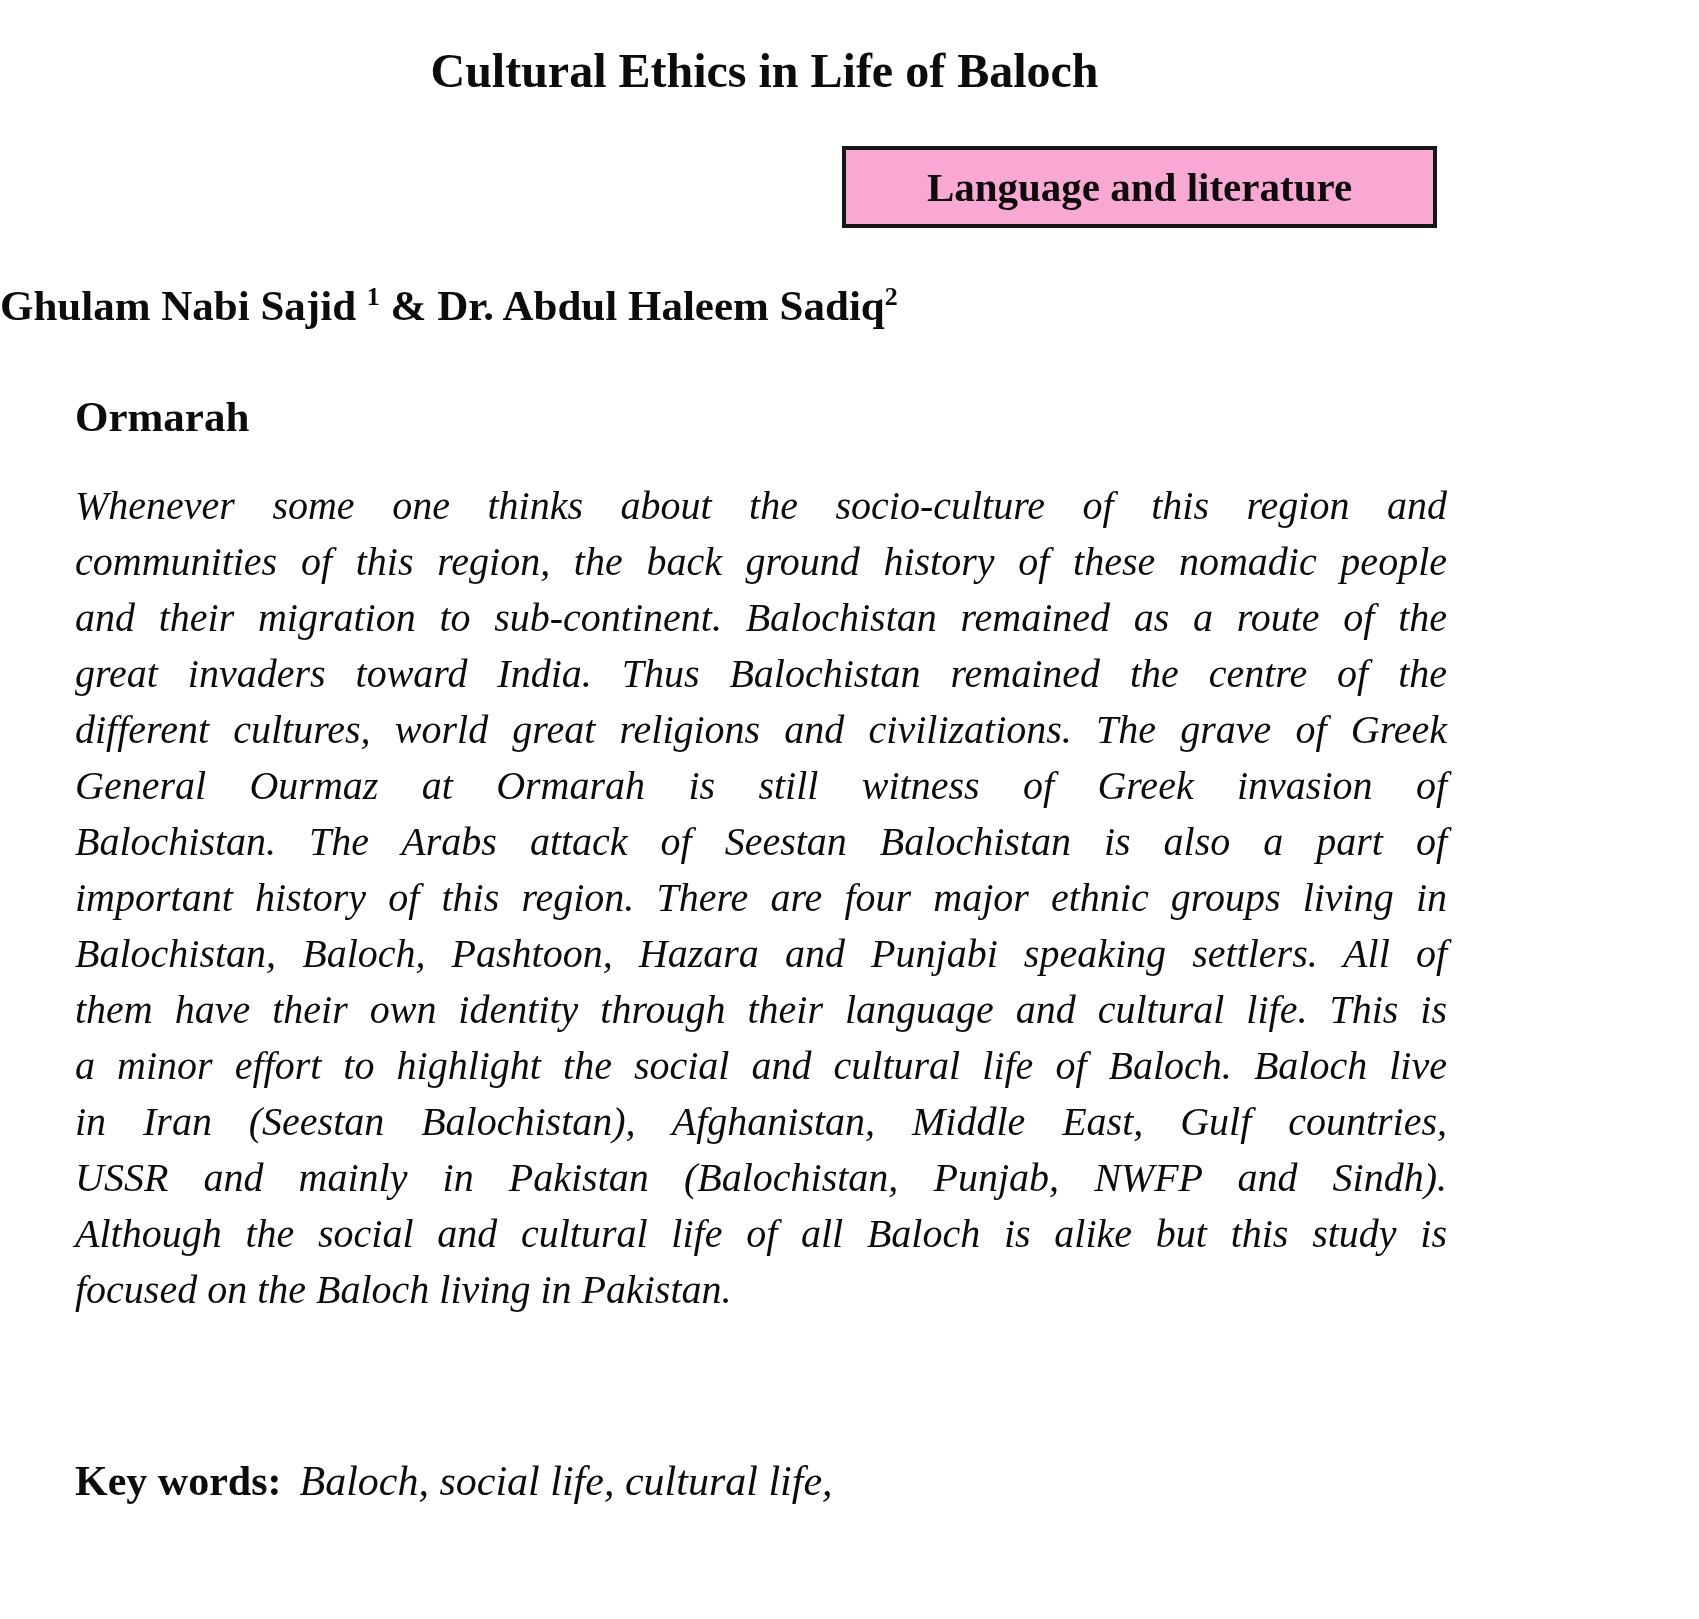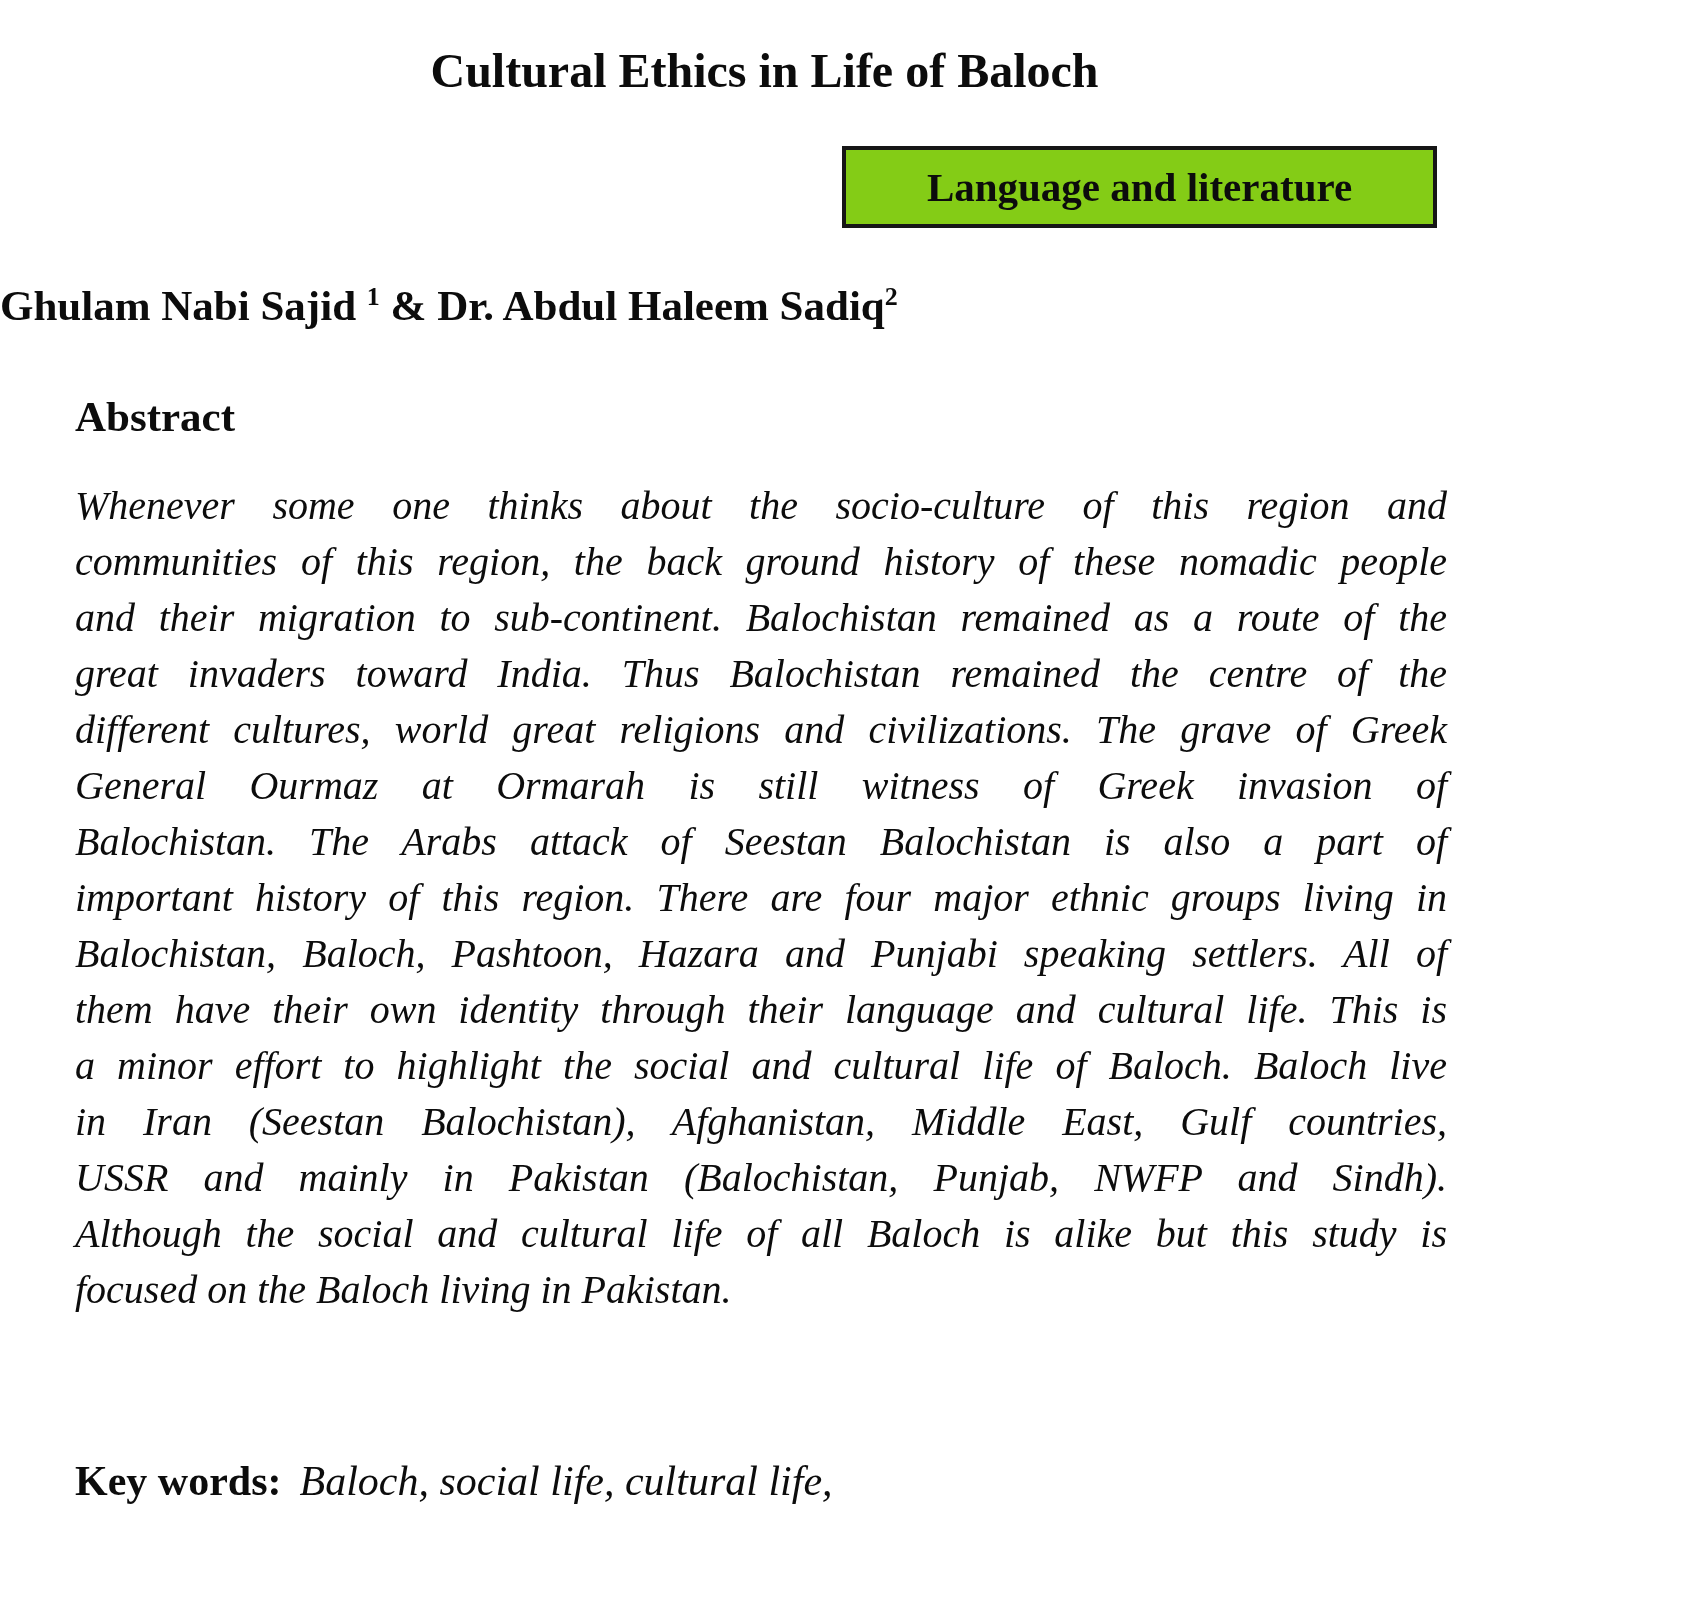--- a/index.html
+++ b/index.html
@@ -29,21 +29,21 @@
   .badge-row {
     display: flex;
     justify-content: flex-end;
     padding-right: 92px;
     margin-top: 48px;
   }
   .category-badge {
     box-sizing: border-box;
     width: 595px;
     height: 82px;
-    background: #84cc16;
+    background: #f9a8d4;
     border: 4px solid #161616;
     display: flex;
     align-items: center;
     justify-content: center;
     font-size: 41px;
     font-weight: bold;
   }
   .authors {
     margin-top: 54px;
     text-align: left;
@@ -100,21 +100,21 @@
   <h1 class="title">Cultural Ethics in Life of Baloch</h1>
 
   <div class="badge-row">
     <div class="category-badge">Language and literature</div>
   </div>
 
   <div class="authors">
     <span>Ghulam Nabi Sajid </span><sup>1</sup><span> &amp; </span><span>Dr. Abdul Haleem Sadiq</span><sup>2</sup>
   </div>
 
-  <div class="abstract-heading">Abstract</div>
+  <div class="abstract-heading">Ormarah</div>
 
   <div class="abstract-body">
     <div class="abstract-line">Whenever some one thinks about the socio-culture of this region and</div>
     <div class="abstract-line">communities of this region, the back ground history of these nomadic people</div>
     <div class="abstract-line">and their migration to sub-continent. Balochistan remained as a route of the</div>
     <div class="abstract-line">great invaders toward India. Thus Balochistan remained the centre of the</div>
     <div class="abstract-line">different cultures, world great religions and civilizations. The grave of Greek</div>
     <div class="abstract-line">General Ourmaz at Ormarah is still witness of Greek invasion of</div>
     <div class="abstract-line">Balochistan. The Arabs attack of Seestan Balochistan is also a part of</div>
     <div class="abstract-line">important history of this region. There are four major ethnic groups living in</div>

